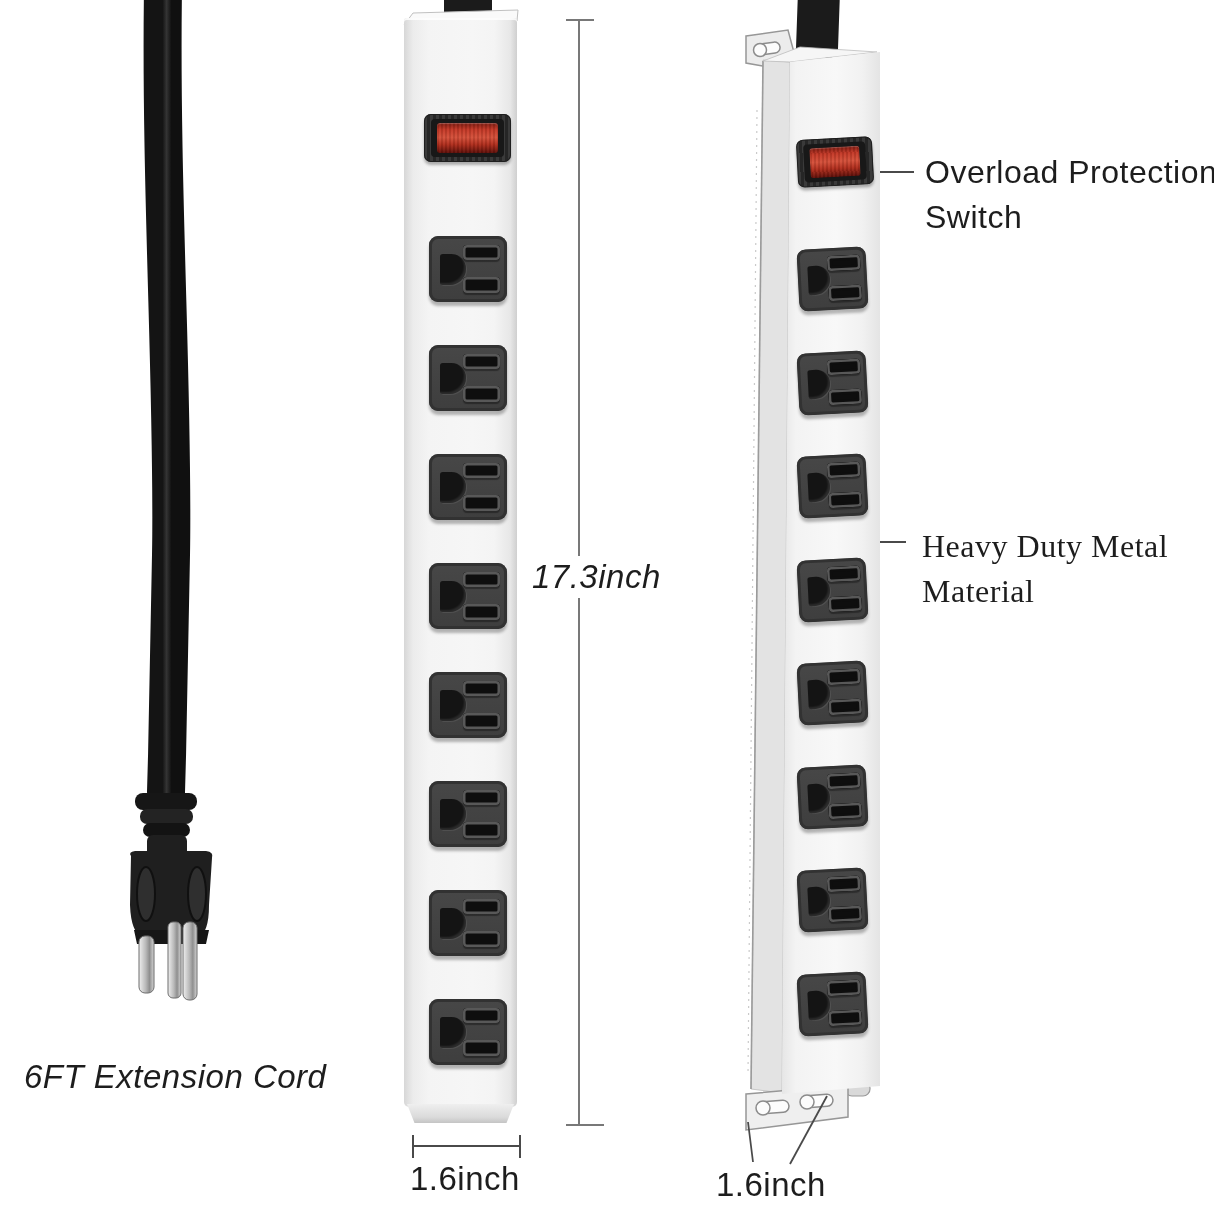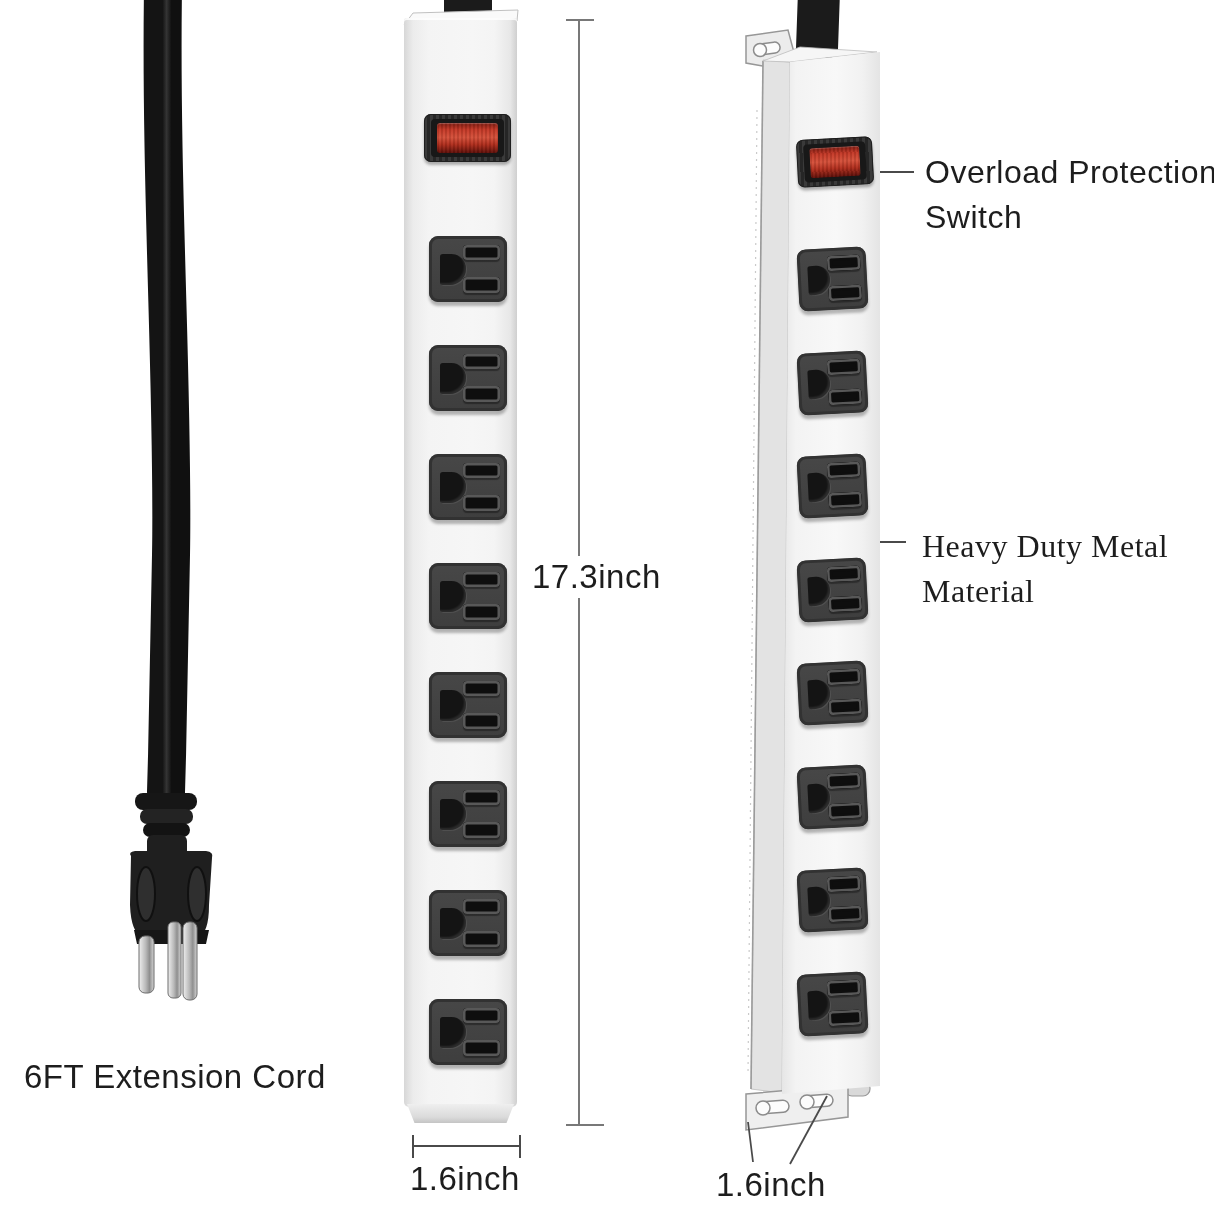--- a/index.html
+++ b/index.html
@@ -14,22 +14,22 @@
   html,body{margin:0;padding:0;background:var(--bg);}
   .stage{
     position:relative;width:1214px;height:1214px;background:var(--bg);
     overflow:hidden;font-family:"Liberation Sans","DejaVu Sans",sans-serif;color:var(--text);
   }
   .stage *{box-sizing:border-box;}
   svg.layer{position:absolute;left:0;top:0;z-index:1;}
 
   
   .lbl{position:absolute;font-size:33px;letter-spacing:0.5px;color:var(--text);white-space:nowrap;z-index:6;}
-  .lbl-cord{left:24px;top:1058px;}
-  .lbl-height{left:526px;top:556px;background:var(--bg);padding:2px 6px;}
+  .lbl-cord{left:24px;top:1058px;font-style:italic;}
+  .lbl-height{left:526px;top:556px;background:var(--bg);padding:2px 6px;font-style:italic;}
   .lbl-width-front{left:410px;top:1160px;}
   .lbl-width-side{left:716px;top:1166px;}
   .lbl-note{font-size:32px;line-height:45px;white-space:normal;}
   .lbl-overload{left:925px;top:150px;width:295px;}
   .lbl-material{left:922px;top:524px;width:265px;font-family:Liberation Serif, serif;}
 
   
   .strip-front{
     position:absolute;left:404px;top:18px;width:113px;height:1089px;z-index:2;
     background:linear-gradient(90deg,#d7d7d7 0%,#ececec 8%,var(--strip-body) 22%,#f6f6f6 60%,var(--strip-body) 80%,#e7e7e7 94%,#cfcfcf 100%);

